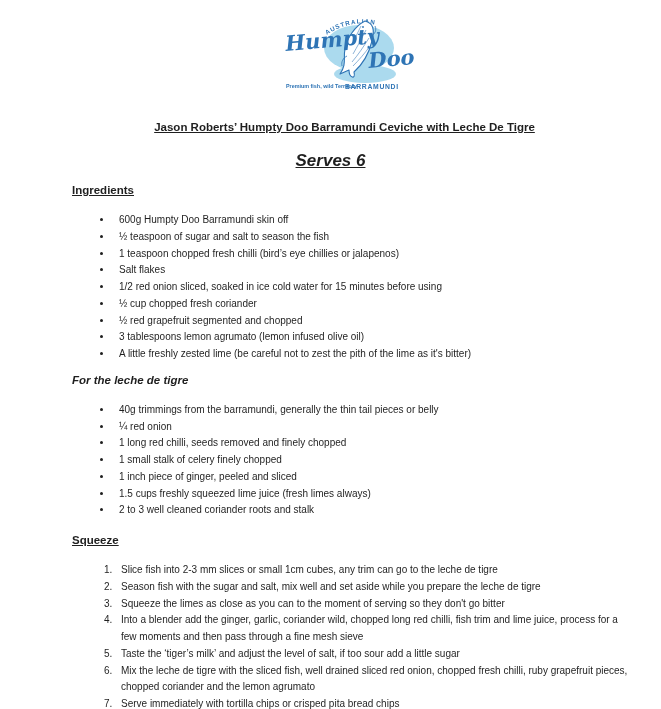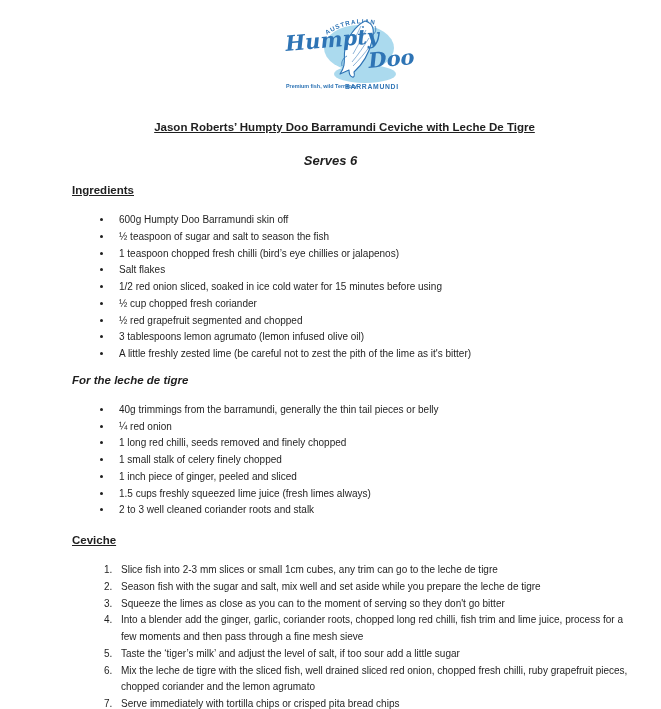--- a/index.html
+++ b/index.html
@@ -24,23 +24,24 @@
     font-size: 11.5px;
     line-height: 14px;
     text-decoration: underline;
     margin: 0;
     padding-left: 28px;
   }
   .serves {
     text-align: center;
     font-weight: bold;
     font-style: italic;
-    font-size: 13px;
+    font-size: 17px;
     line-height: 14px;
     margin: 20px 0 0 0;
+    text-decoration: underline;
   }
   .content { padding-left: 72px; padding-right: 26px; }
   .section-heading {
     font-size: 11.5px;
     font-weight: bold;
     line-height: 14px;
     margin: 0;
   }
   .underlined { text-decoration: underline; }
   .mt-ingredients { margin-top: 15px; }
@@ -124,26 +125,26 @@
       <ul class="bullets">
           <li>40g trimmings from the barramundi, generally the thin tail pieces or belly</li>
           <li>¼ red onion</li>
           <li>1 long red chilli, seeds removed and finely chopped</li>
           <li>1 small stalk of celery finely chopped</li>
           <li>1 inch piece of ginger, peeled and sliced</li>
           <li>1.5 cups freshly squeezed lime juice (fresh limes always)</li>
           <li>2 to 3 well cleaned coriander roots and stalk</li>
         </ul>
 
-      <h2 class="section-heading underlined mt-method">Ceviche</h2>
+      <h2 class="section-heading underlined mt-method">Squeeze</h2>
       <ol class="steps">
           <li>Slice fish into 2-3 mm slices or small 1cm cubes, any trim can go to the leche de tigre</li>
           <li>Season fish with the sugar and salt, mix well and set aside while you prepare the leche de tigre</li>
           <li>Squeeze the limes as close as you can to the moment of serving so they don't go bitter</li>
-          <li>Into a blender add the ginger, garlic, coriander roots, chopped long red chilli, fish trim and lime juice, process for a few moments and then pass through a fine mesh sieve</li>
+          <li>Into a blender add the ginger, garlic, coriander wild, chopped long red chilli, fish trim and lime juice, process for a few moments and then pass through a fine mesh sieve</li>
           <li>Taste the ‘tiger’s milk’ and adjust the level of salt, if too sour add a little sugar</li>
           <li>Mix the leche de tigre with the sliced fish, well drained sliced red onion, chopped fresh chilli, ruby grapefruit pieces, chopped coriander and the lemon agrumato</li>
           <li>Serve immediately with tortilla chips or crisped pita bread chips</li>
         </ol>
 
     </div>
   </div>
 </div>
 
 </body></html>

